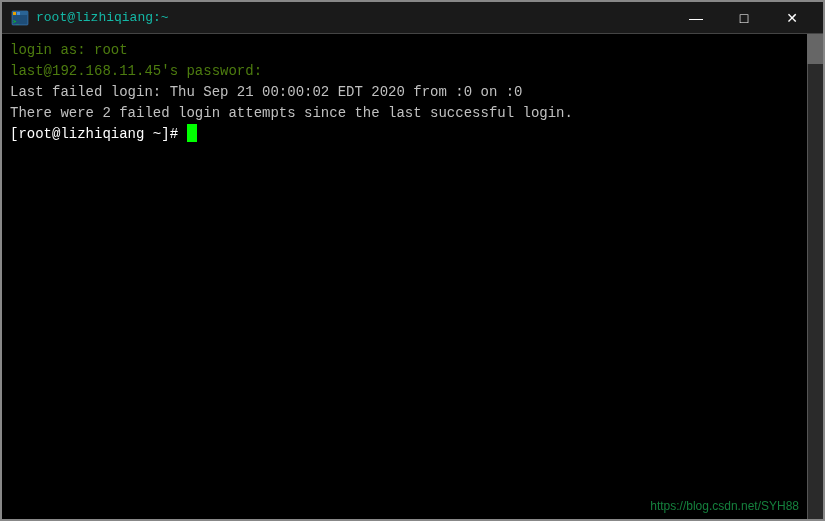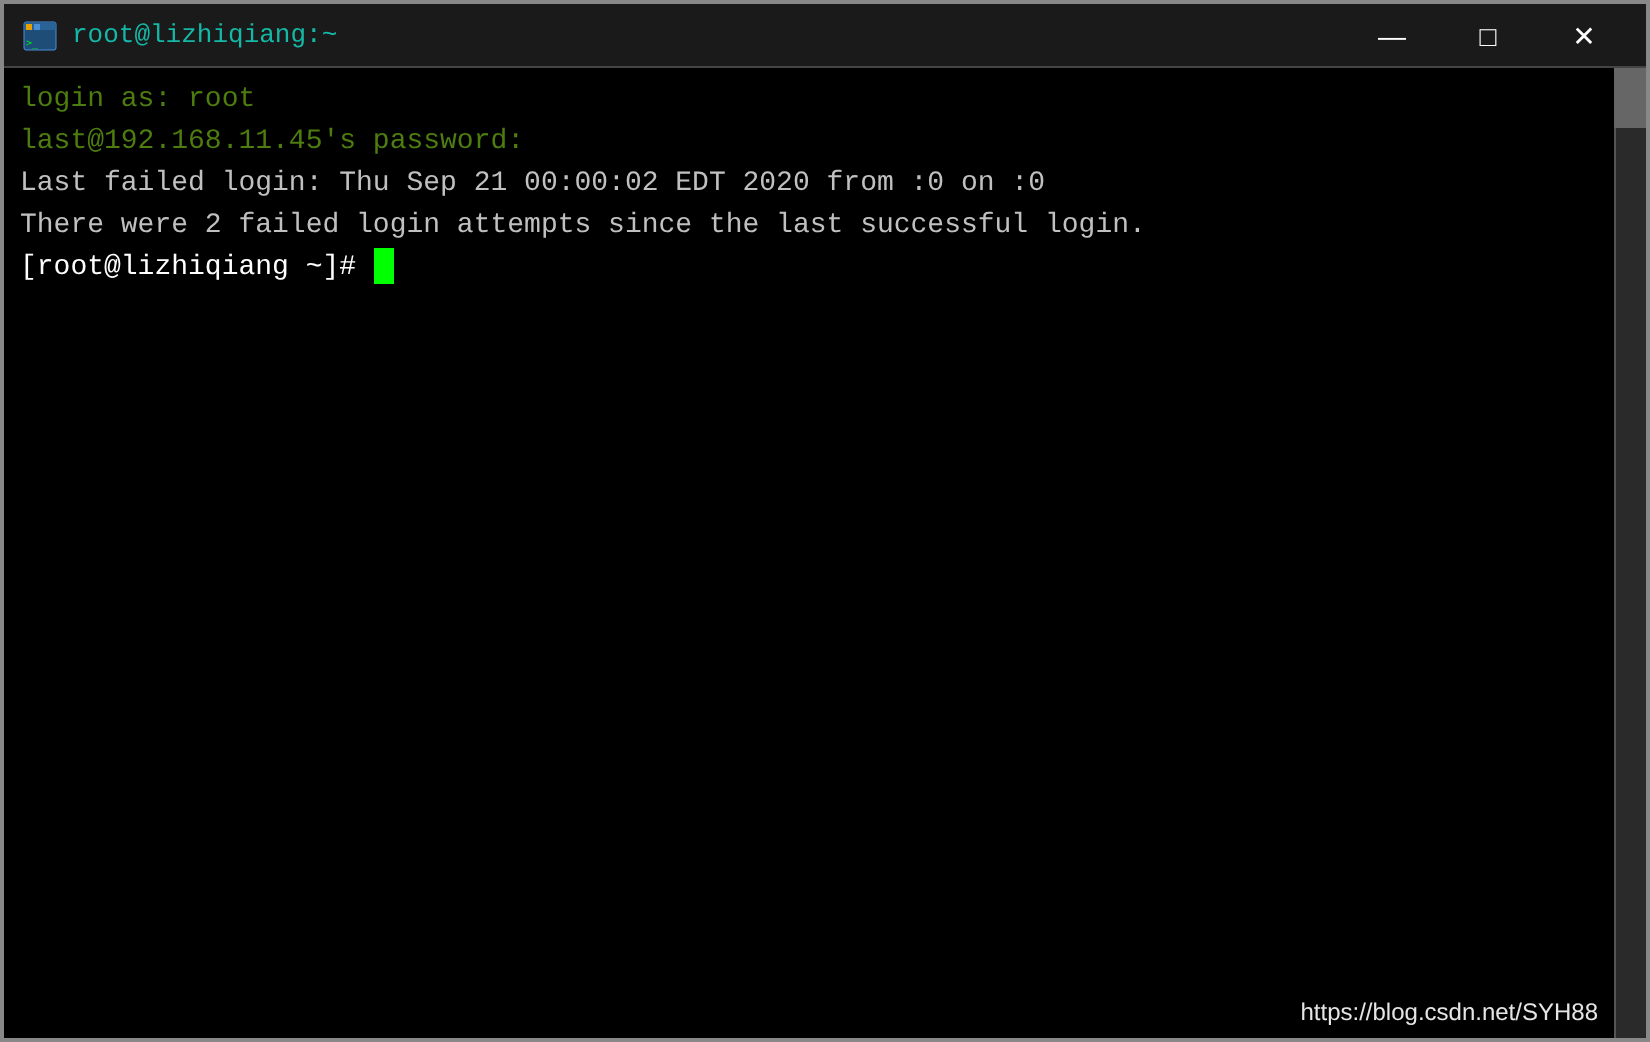--- a/index.html
+++ b/index.html
@@ -131,21 +131,21 @@
       right: 0;
       width: 16px;
       height: 30px;
       background: #666;
     }
 
     .watermark {
       position: absolute;
       bottom: 6px;
       right: 24px;
-      color: #e5e5e5;
+      color: #15803d;
       font-size: 12px;
       font-family: Arial, sans-serif;
     }
   </style>
 </head>
 <body>
 
 <div class="window">
   <div class="titlebar">
     <div class="titlebar-icon">

